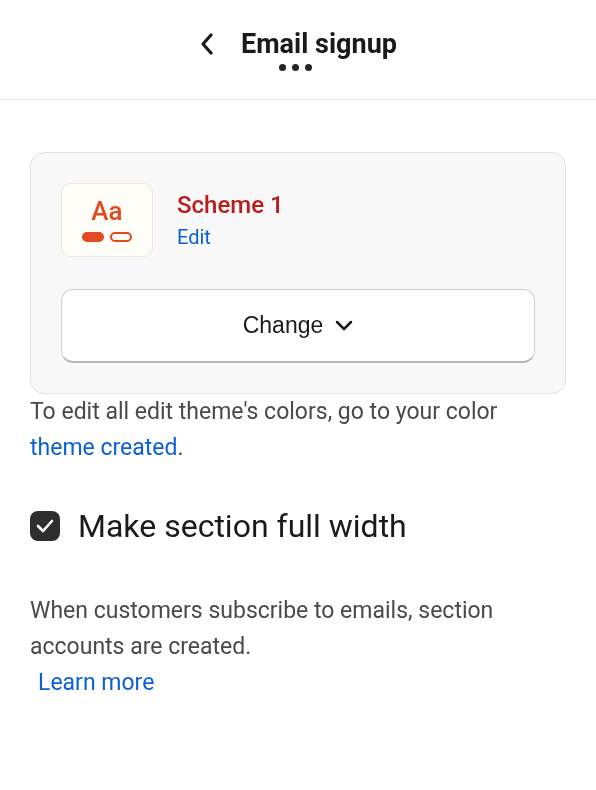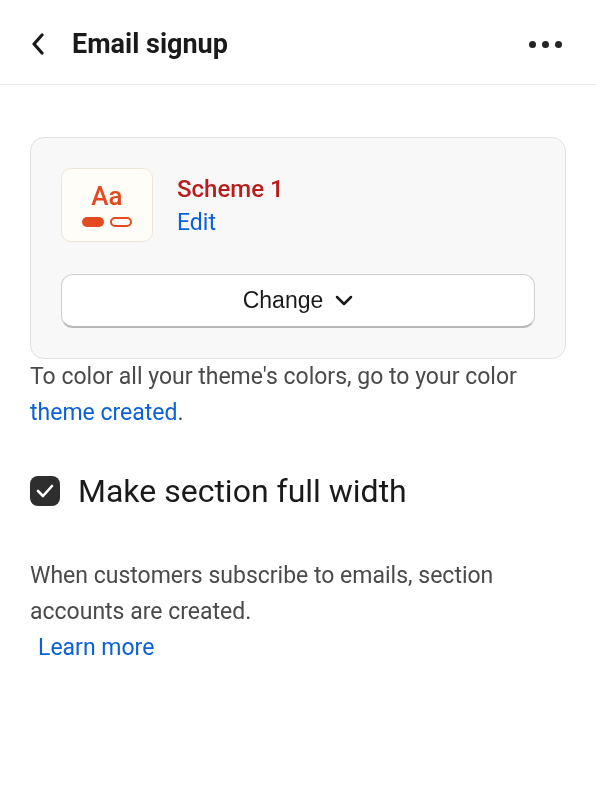--- a/index.html
+++ b/index.html
@@ -7,23 +7,24 @@
       font-family: -apple-system, BlinkMacSystemFont, 'Segoe UI', Roboto, sans-serif;
       background: #ffffff;
       color: #1a1a1a;
       width: 596px;
       height: 790px;
       overflow: hidden;
     }
     .header {
       display: flex;
       align-items: center;
-      justify-content: space-between;
+      justify-content: center;
       padding: 28px 30px 24px 24px;
       border-bottom: 1px solid #e8e8e8;
+      flex-direction: column;
     }
     .header-left {
       display: flex;
       align-items: center;
       gap: 20px;
     }
     .back-btn {
       display: flex;
       align-items: center;
       justify-content: center;
@@ -109,32 +110,32 @@
       display: flex;
       flex-direction: column;
       gap: 6px;
     }
     .scheme-name {
       font-size: 24px;
       font-weight: 500;
       color: #b91c1c;
     }
     .edit-link {
-      font-size: 23px;
+      font-size: 20px;
       color: #0b60d6;
       cursor: pointer;
       text-decoration: none;
     }
     .change-btn {
       width: 100%;
       background: #ffffff;
       border: 1px solid #cfcfcf;
       border-bottom: 2px solid #b8b8b8;
       border-radius: 12px;
-      padding: 12px 20px;
+      padding: 22px 20px;
       font-size: 23px;
       font-weight: 500;
       color: #1a1a1a;
       cursor: pointer;
       display: flex;
       align-items: center;
       justify-content: center;
       gap: 12px;
     }
     .help-text {
@@ -217,21 +218,21 @@
     </div>
     <button class="change-btn">
       <span>Change</span>
       <svg width="18" height="12" viewBox="0 0 18 12" fill="none">
         <path d="M2 2 L9 9 L16 2" stroke="#1a1a1a" stroke-width="2.5" stroke-linecap="round" stroke-linejoin="round"></path>
       </svg>
     </button>
   </div>
 
   <p class="help-text">
-    <span>To color all your theme's colors, go to your color </span><a class="inline-link">theme created</a><span>.</span>
+    <span>To edit all edit theme's colors, go to your color </span><a class="inline-link">theme created</a><span>.</span>
   </p>
 
   <div class="checkbox-row">
     <div class="checkbox">
       <svg width="18" height="14" viewBox="0 0 18 14" fill="none">
         <path d="M2 7 L7 12 L16 2" stroke="#ffffff" stroke-width="2.6" stroke-linecap="round" stroke-linejoin="round"></path>
       </svg>
     </div>
     <span class="checkbox-label">Make section full width</span>
   </div>

